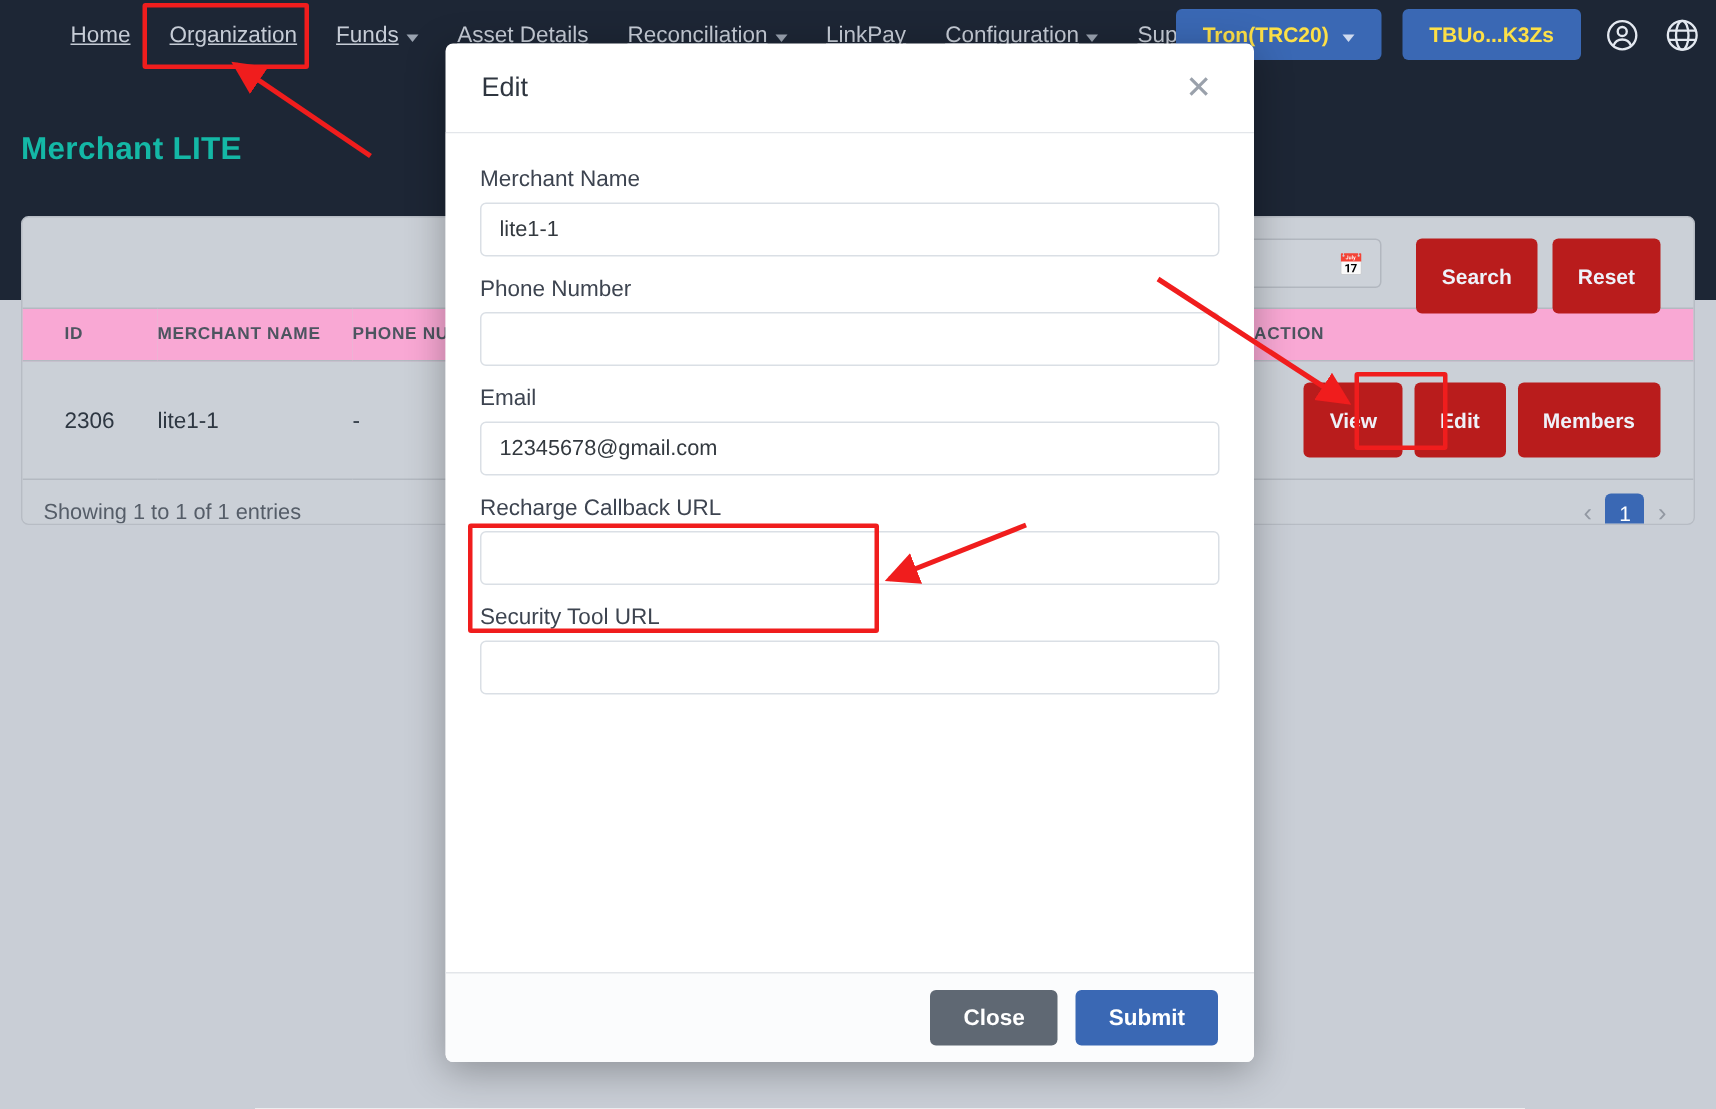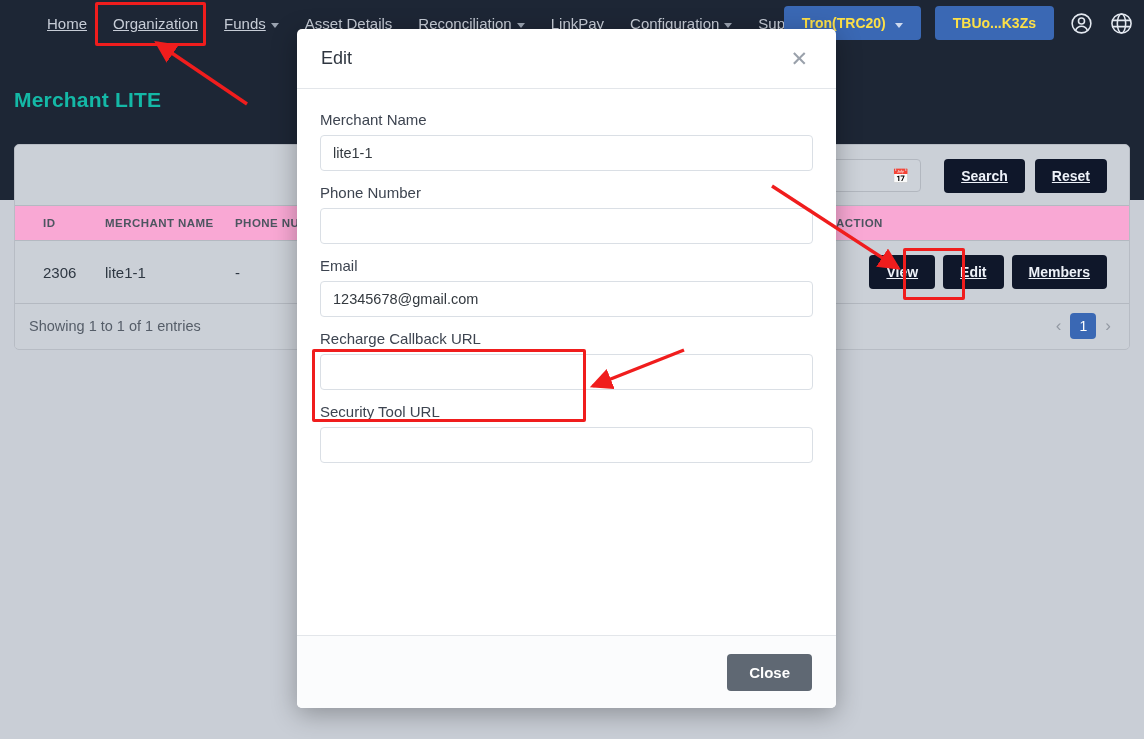--- a/index.html
+++ b/index.html
@@ -100,27 +100,26 @@
     background: #cdd2d9;
     border: 1px solid #b2b7bf;
     border-radius: 4px;
     display: flex; align-items: center; justify-content: flex-end;
     padding-right: 10px;
     color: #6f7680;
     font-size: 14px;
   }
   .cal-icon { font-size: 14px; color: #7b8089; line-height: 1; }
   .btn-blue {
-    background: #0f172a;
+    background: #b91c1c;
     color: #eef2f9;
     border: none; border-radius: 4px;
     font-size: 14px; font-weight: bold;
-    padding: 9px 17px;
-    cursor: pointer;
-    text-decoration: underline;
+    padding: 17px 17px;
+    cursor: pointer;
   }
   .filter-btns {
     position: absolute; right: 22px; top: 14px;
     display: flex; gap: 10px;
   }
 
   table.data { width: 100%; border-collapse: collapse; }
   table.data th {
     text-align: left;
     font-size: 11.5px; font-weight: bold;
@@ -214,21 +213,21 @@
   }
   .field-input::placeholder { color: #a9b0b9; }
   textarea.field-input {
     height: 60px;
     padding-top: 9px;
     resize: vertical;
     line-height: 1.3;
   }
   .modal-footer {
     flex: 0 0 auto;
-    height: 73px;
+    height: 60px;
     border-top: 1px solid #e3e6ea;
     background: #fbfcfd;
     display: flex; align-items: center; justify-content: flex-end;
     gap: 12px;
     padding-right: 24px;
   }
   .btn-grey {
     background: #5f6873; color: #fff;
     border: none; border-radius: 4px;
     font-size: 15px; font-weight: bold;
@@ -408,20 +407,21 @@
 
       <div class="field">
         <label class="field-label">Security Tool URL</label>
         <input class="field-input" type="text" value="" style="">
       </div>
 
     </div>
 
     <div class="modal-footer">
       <button class="btn-grey">Close</button>
+      <button class="btn-primary">Submit</button>
     </div>
   </div>
 
   <div class="anno-box" style="left:95px; top:2px; width:111px; height:44px;"></div>
   <div class="anno-box" style="left:903px; top:248px; width:62px; height:52px;"></div>
   <div class="anno-box" style="left:312px; top:349px; width:274px; height:73px;"></div>
 
   <svg class="anno-svg" viewBox="0 0 1144 739">
     <defs>
       <marker id="ah" markerWidth="7" markerHeight="7" refX="5.6" refY="3.2" orient="auto">

